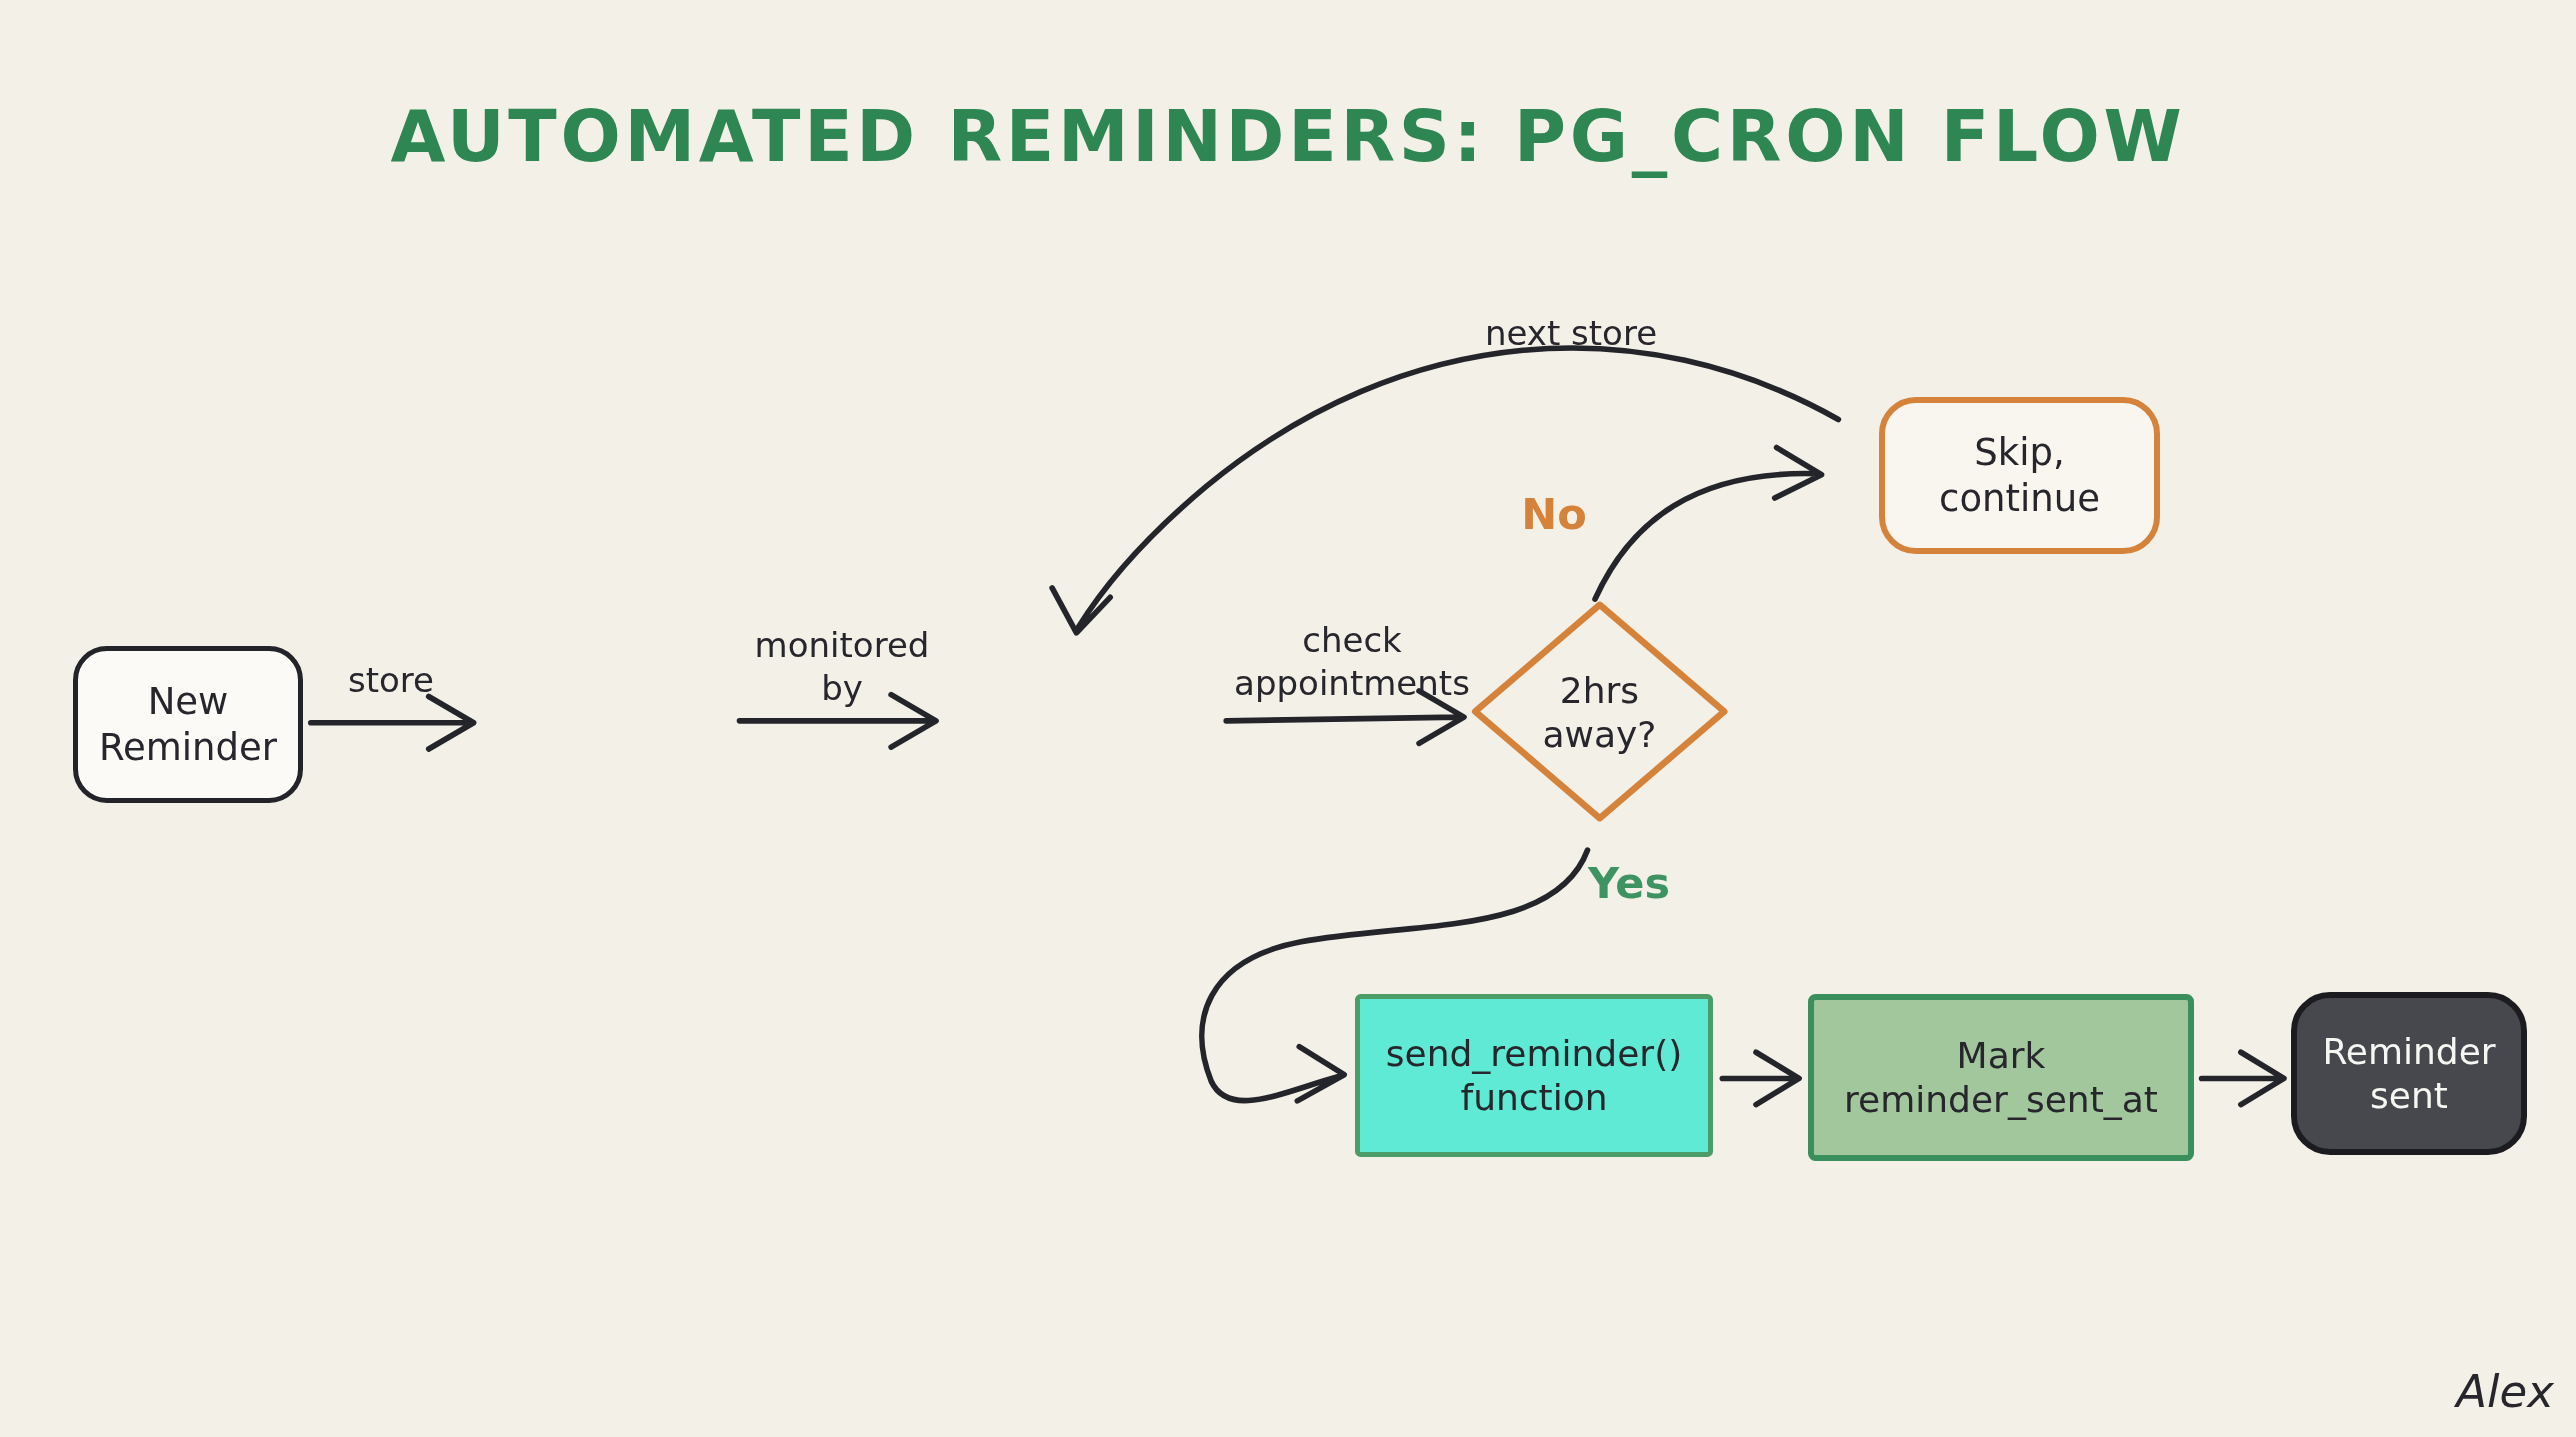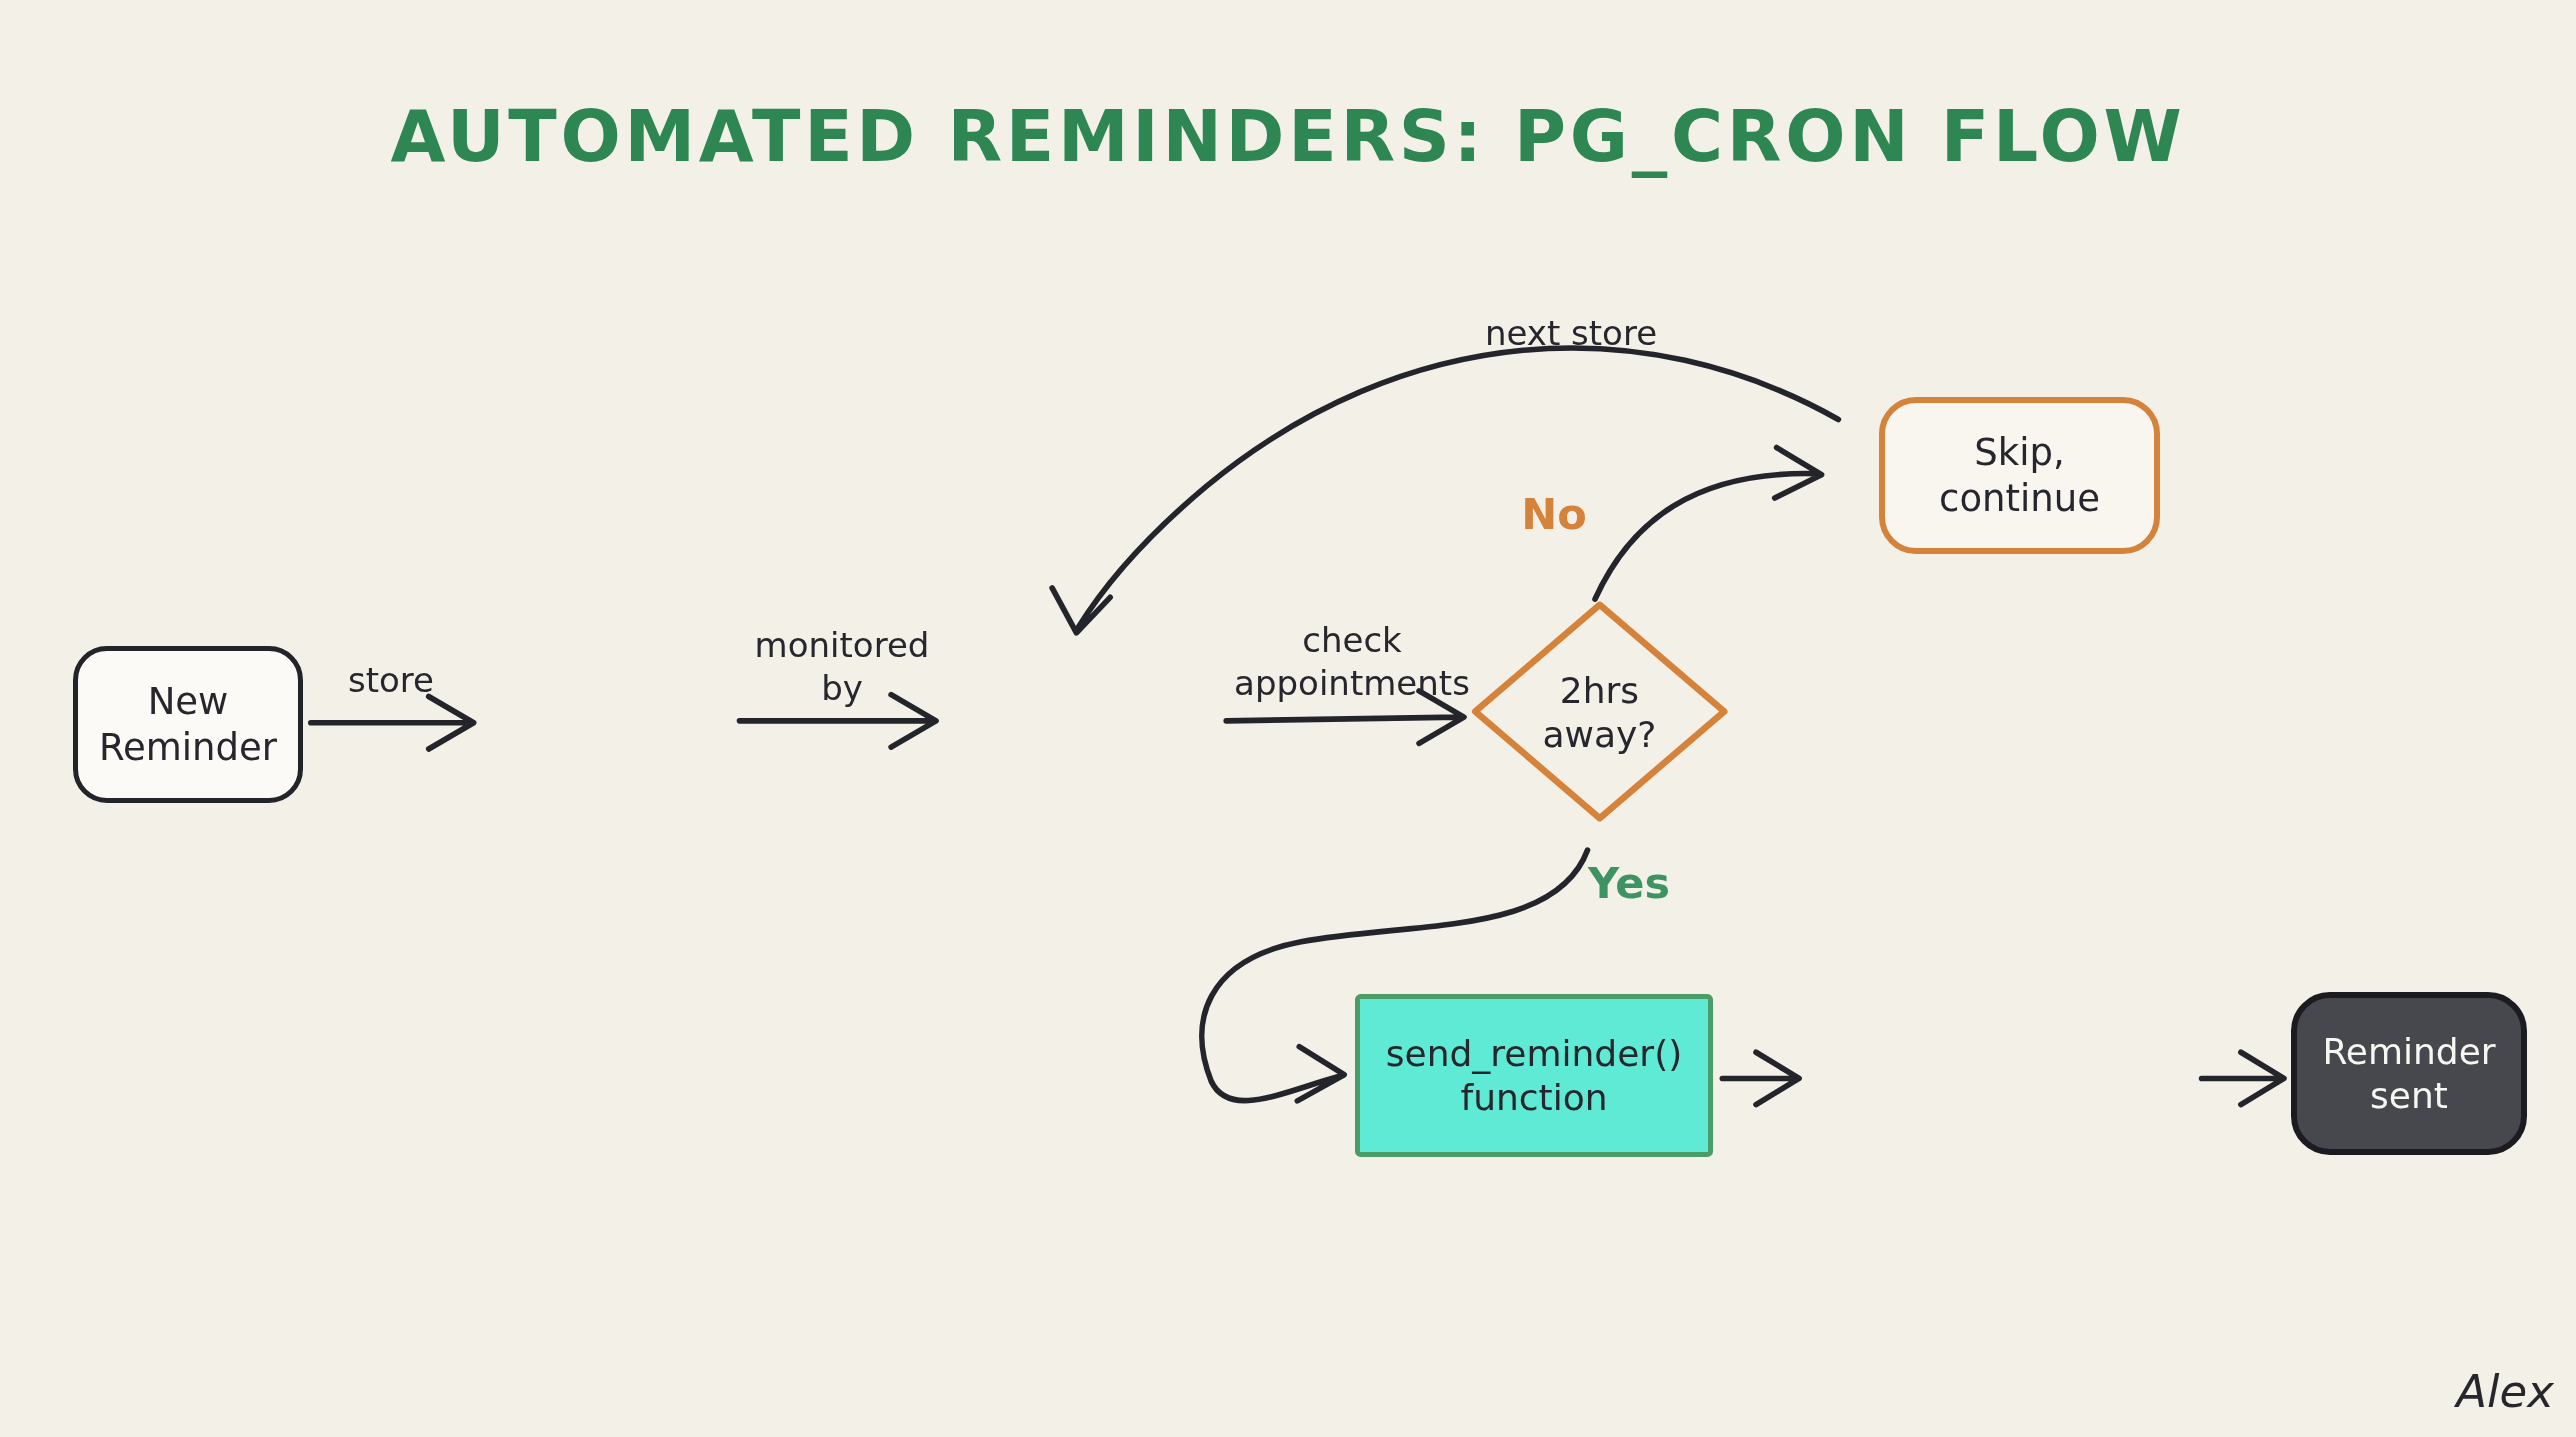--- a/index.html
+++ b/index.html
@@ -153,20 +153,24 @@
   <div class="node n-skip">
     <span>Skip,
 continue</span>
   </div>
 
   <div class="node n-send-reminder">
     <span>send_reminder()
 function</span>
   </div>
 
+  <div class="node n-mark">
+    <span>Mark
+reminder_sent_at</span>
+  </div>
 
   <div class="node n-reminder-sent">
     <span>Reminder
 sent</span>
   </div>
 
   <div class="elabel l-store">store</div>
   <div class="elabel l-monitored">monitored
 by</div>
   <div class="elabel l-check">check

